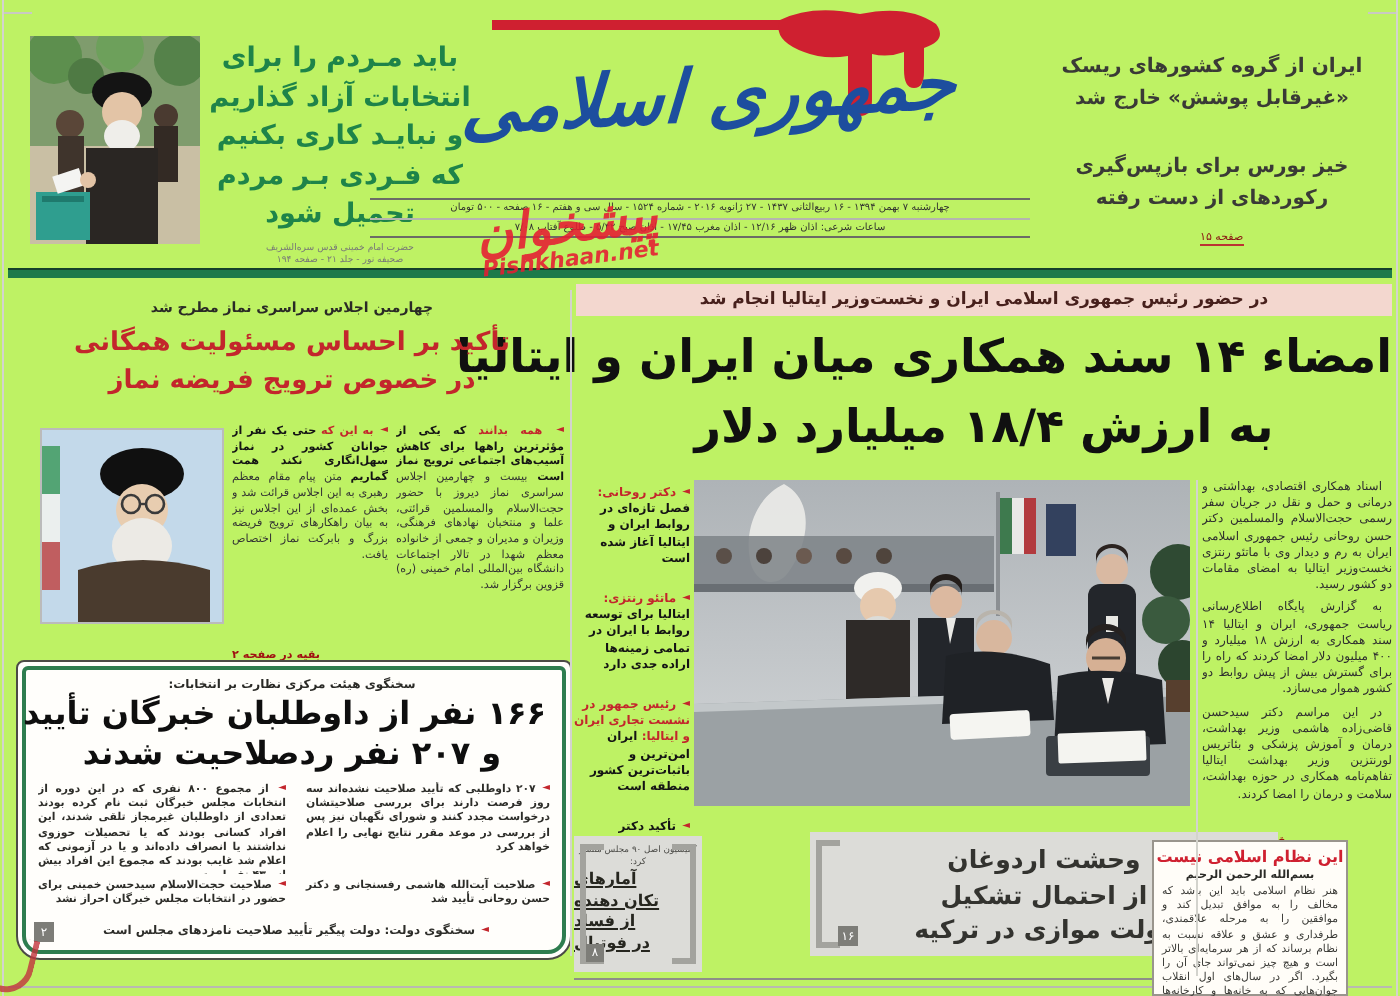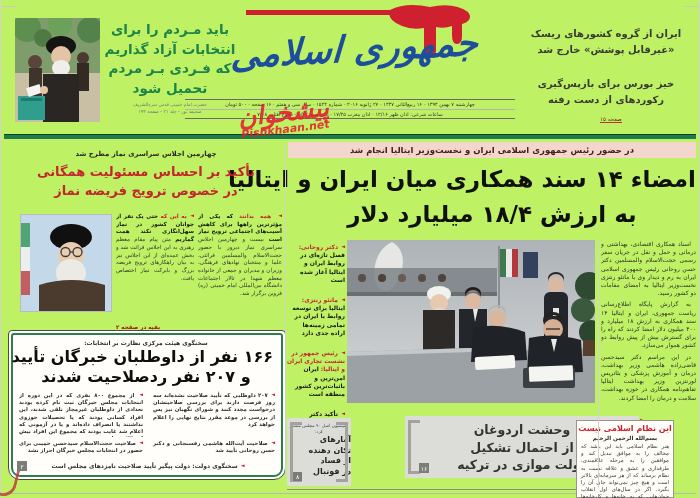--- a/index.html
+++ b/index.html
@@ -63,21 +63,21 @@
   .badge{position:absolute;width:10px;height:10px;background:#7d7d78;color:#fff;
         font-size:6px;display:flex;align-items:center;justify-content:center;}
 
   
   .bracket-box{position:absolute;background:#dcdcd8;}
   .bracket-box .br{position:absolute;top:4px;bottom:4px;width:9px;}
   .bracket-box .br.right{right:3px;border:3px solid #a3a39e;border-left:none;}
   .bracket-box .br.left{left:3px;border:3px solid #a3a39e;border-right:none;}
   .erdogan-text{font-size:12.5px;font-weight:bold;color:#33332f;text-align:center;line-height:17.5px;}
   .fb-kicker{font-size:4.4px;color:#4a4a46;text-align:center;line-height:6px;}
-  .fb-line{font-size:8px;font-weight:bold;color:#26261f;text-align:right;line-height:10.5px;}
+  .fb-line{font-size:8px;font-weight:bold;color:#26261f;text-align:left;line-height:10.5px;text-decoration:underline;}
 
   
   .note-box{position:absolute;left:576px;top:420px;width:96px;height:76px;
         border:1px solid #99958d;background:#fffdf8;}
   .note-title{font-size:8px;font-weight:bold;color:#cf2030;text-align:center;margin-top:3px;}
   .note-basmala{font-size:5.6px;font-weight:bold;color:#2c2c28;text-align:center;margin-top:2px;}
   .note-body{font-size:5.4px;line-height:7.2px;color:#3a3a36;text-align:justify;padding:2px 4px;}
 
   .corner-stamp{position:absolute;left:-4px;top:468px;width:18px;height:26px;
         border-right:3px solid #c2343e;border-bottom:3px solid #c2343e;
@@ -113,20 +113,21 @@
       <rect x="3" y="78" width="27" height="24" fill="#2f9e8f"></rect>
       <rect x="6" y="80" width="21" height="3" fill="#1f7a6d"></rect>
       <rect x="12" y="68" width="14" height="9" fill="#f4f4f2" transform="rotate(-18 19 72)"></rect>
       <circle cx="29" cy="72" r="4" fill="#e3c4a6"></circle>
     </svg>
   </div>
 
   <div class="abs" style="left:100px;top:20px;width:140px;">
     <div class="quote-line">باید مـردم را برای</div>
     <div class="quote-line">انتخابات آزاد گذاریم</div>
+    <div class="quote-line">و نبایـد کاری بکنیم</div>
     <div class="quote-line">که فـردی بـر مردم</div>
     <div class="quote-line">تحمیل شود</div>
     <div style="margin-top:4px;">
       <div class="quote-attrib">حضرت امام خمینی قدس سره‌الشریف</div>
       <div class="quote-attrib">صحیفه نور - جلد ۲۱ - صفحه ۱۹۴</div>
     </div>
   </div>
 
   <div class="abs" style="left:238px;top:2px;width:240px;height:96px;">
     <div class="abs" style="left:8px;top:8px;width:150px;height:5px;background:#cf2030;"></div>

